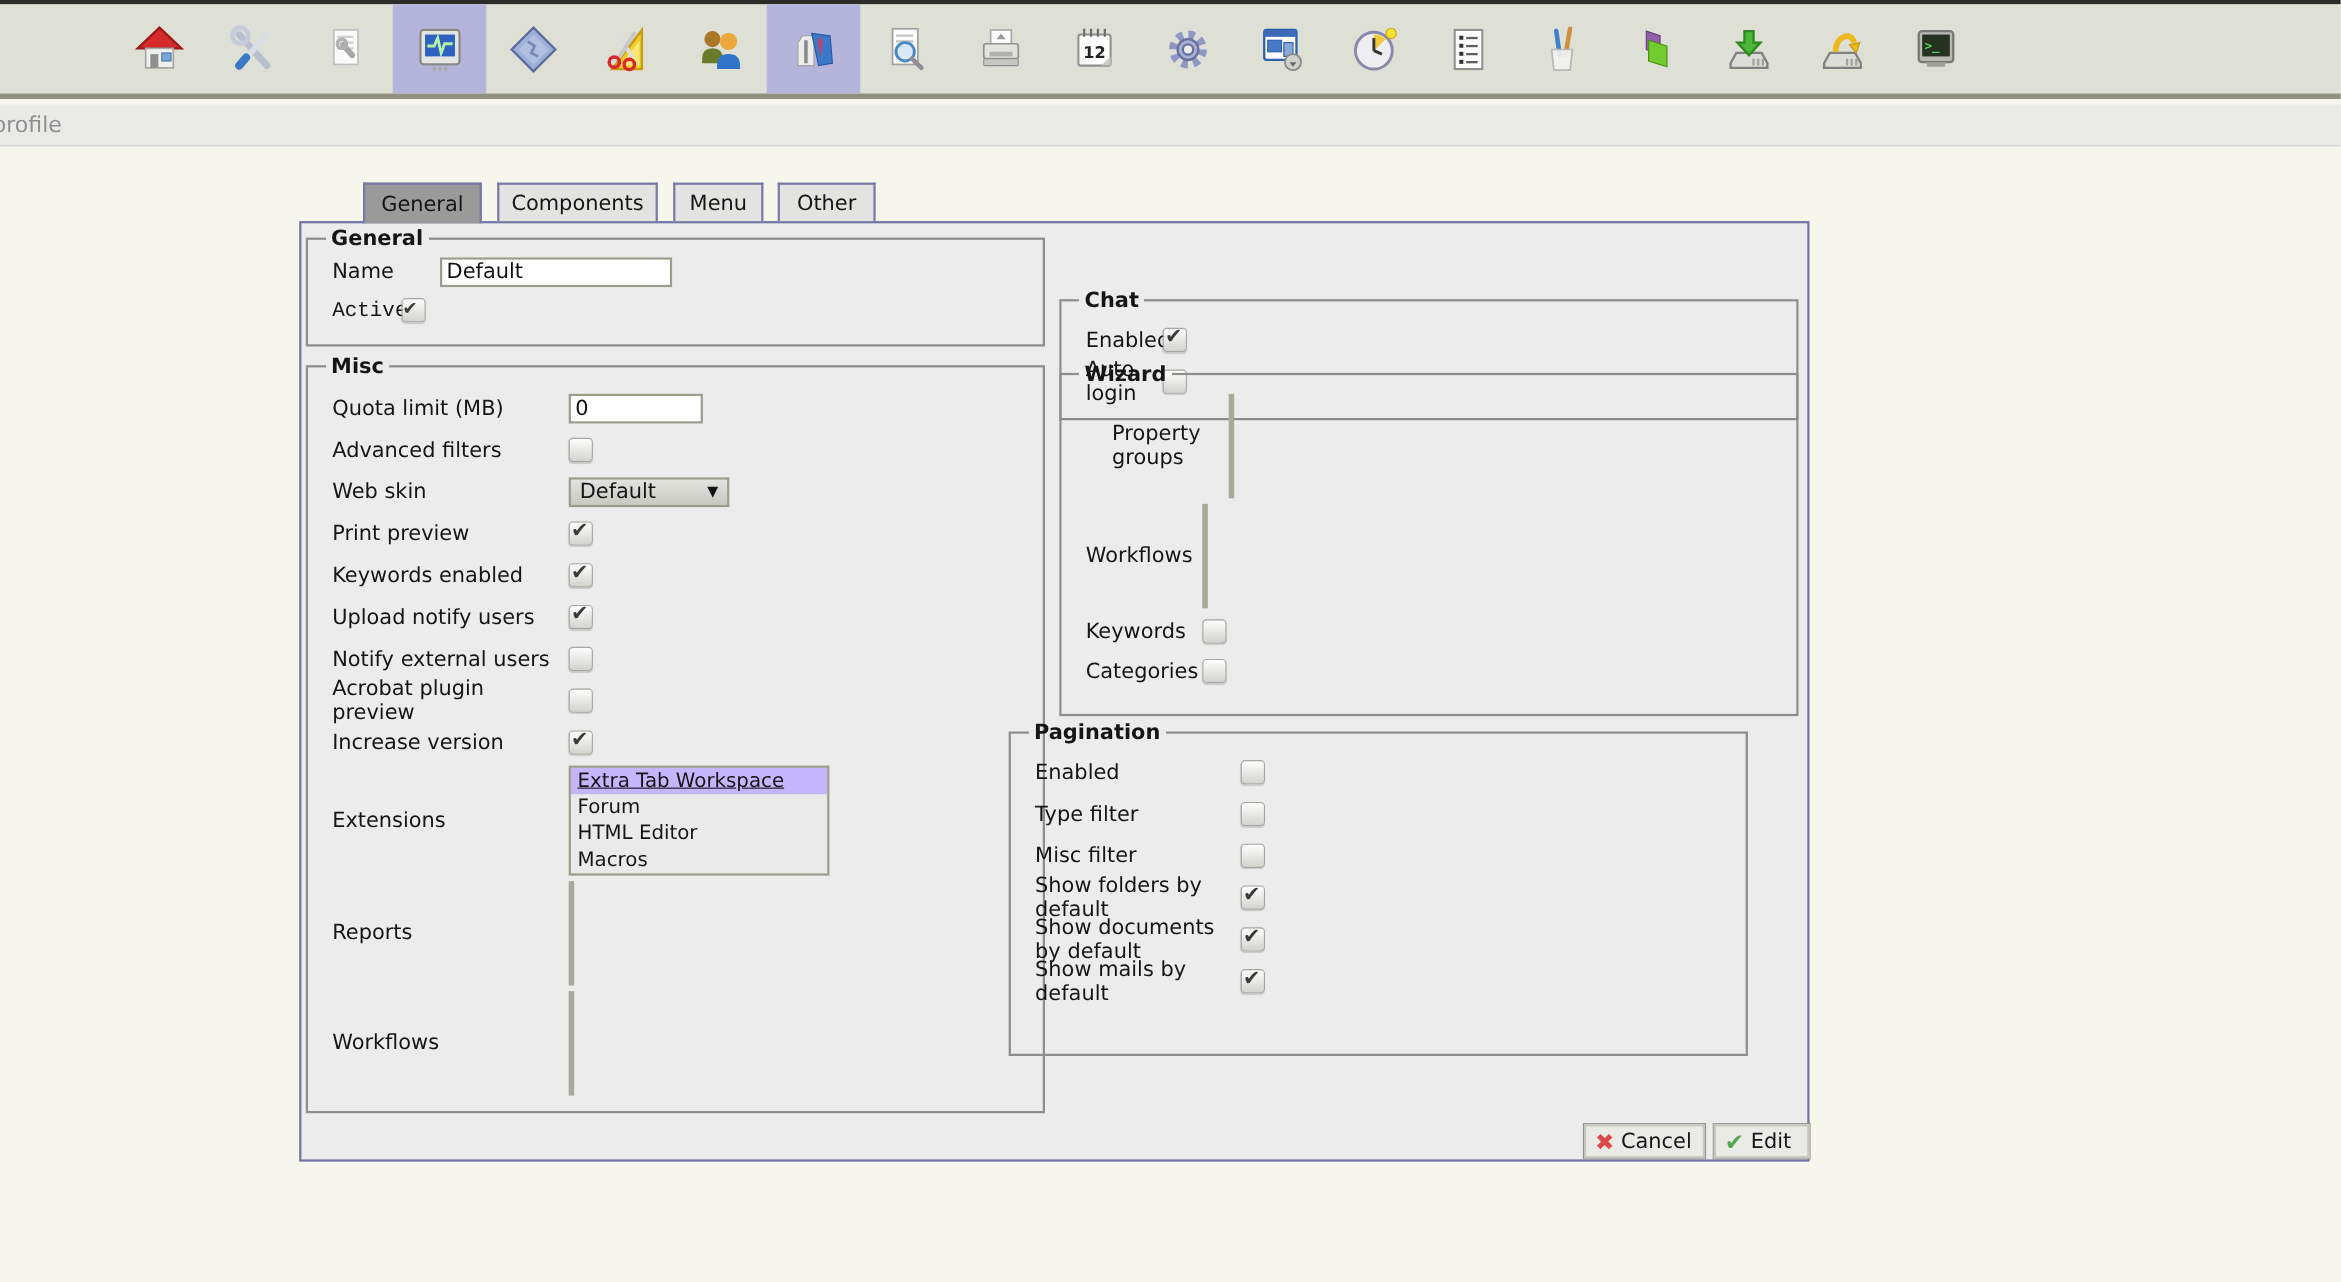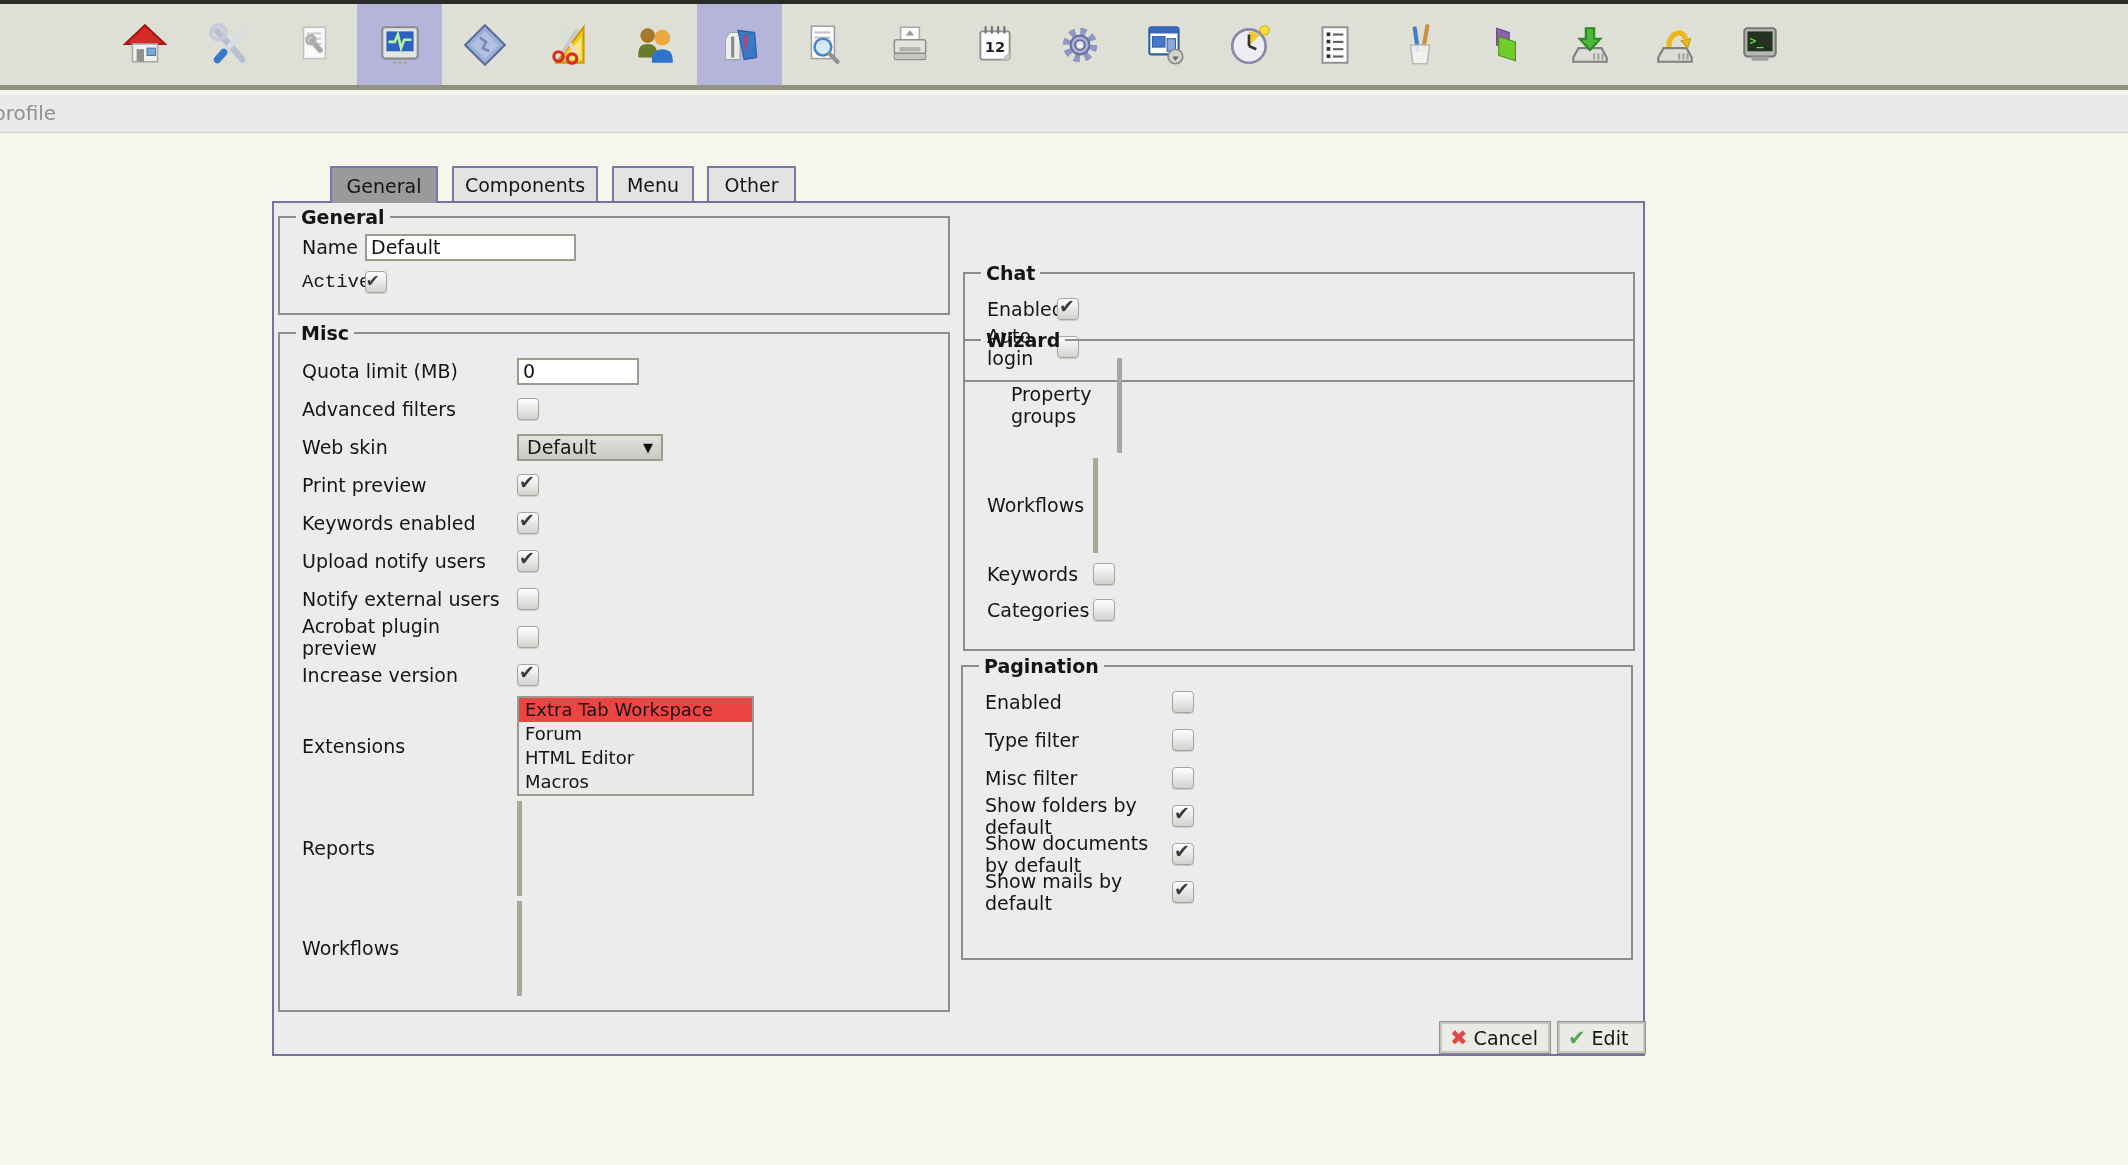--- a/index.html
+++ b/index.html
@@ -38,21 +38,21 @@
   fieldset{
     position:absolute;box-sizing:border-box;border:2px solid #8d8d8d;
     margin:0;padding:2px 10px 0 22px;background:transparent;z-index:2;
   }
   legend{font-weight:bold;font-size:19px;padding:0 5px;margin-left:-6px;}
 
   #fs-general{left:278px;top:206px;width:672px;height:109px;}
   #fs-misc{left:278px;top:322px;width:672px;height:690px;}
   #fs-chat{left:963px;top:216px;width:672px;height:120px;margin-top:46px;}
   #fs-wizard{left:963px;top:329px;width:672px;height:322px;}
-  #fs-pagination{left:961px;top:655px;width:672px;height:305px;}
+  #fs-pagination{left:917px;top:655px;width:672px;height:305px;}
 
   .frow{display:flex;align-items:center;height:38px;}
   .frow .lbl{flex:0 0 auto;font-size:19px;}
   #fs-general .lbl{width:63px;}
   #fs-misc .lbl{width:215px;}
   #fs-chat .lbl{width:70px;}
   #fs-wizard .lbl{width:106px;}
   #fs-pagination .lbl{width:187px;}
   .frow.tall100{height:100px;}
   .frow.tall104{height:104px;}
@@ -79,21 +79,21 @@
     background:linear-gradient(#e2e2de,#c9c9c3);display:flex;align-items:center;
     justify-content:space-between;font-size:19px;padding:0 8px;cursor:pointer;
   }
   .sel .arrow{font-size:13px;color:#111;}
 
   .listbox{
     width:237px;height:100px;box-sizing:border-box;border:2px solid #9c9c8c;
     background:#eaeaea;overflow:hidden;cursor:pointer;
   }
   .listbox .li{height:24px;line-height:24px;padding-left:6px;font-size:18px;white-space:nowrap;}
-  .listbox .li.first{background:#ef4444;}
+  .listbox .li.first{background:#c4b5fd;text-decoration:underline;}
 
   .emptylist{width:5px;height:95px;background:#a8a998;cursor:pointer;}
 
   .btn{
     position:absolute;top:1022px;height:31px;box-sizing:border-box;z-index:4;
     border:2px solid #c6c6c0;box-shadow:0 0 0 1px #94948c;background:#eaeae6;
     display:flex;align-items:center;gap:6px;padding:0 8px;font-size:19px;cursor:pointer;
   }
   #btn-cancel{left:1440px;width:110px;}
   #btn-edit{left:1558px;width:87px;}
@@ -314,21 +314,21 @@
     <span>Menu</span>
   </div>
 <div class="tab" id="tab-other">
     <span>Other</span>
   </div>
 
 <div class="container"></div>
 
 <fieldset id="fs-general">
   <legend>General</legend>
-  <div class="frow" style="height:34px;">
+  <div class="frow" style="height:34px;gap:35px;">
     <span class="lbl">Name</span>
     <input class="tinput w-name" type="text" value="Default" style="">
   </div>
   <div class="frow" style="height:36px;font-family:Liberation Mono, monospace;">
     <span class="lbl">Active</span>
     <span class="cb checked"></span>
   </div>
 </fieldset>
 
 <fieldset id="fs-misc">

